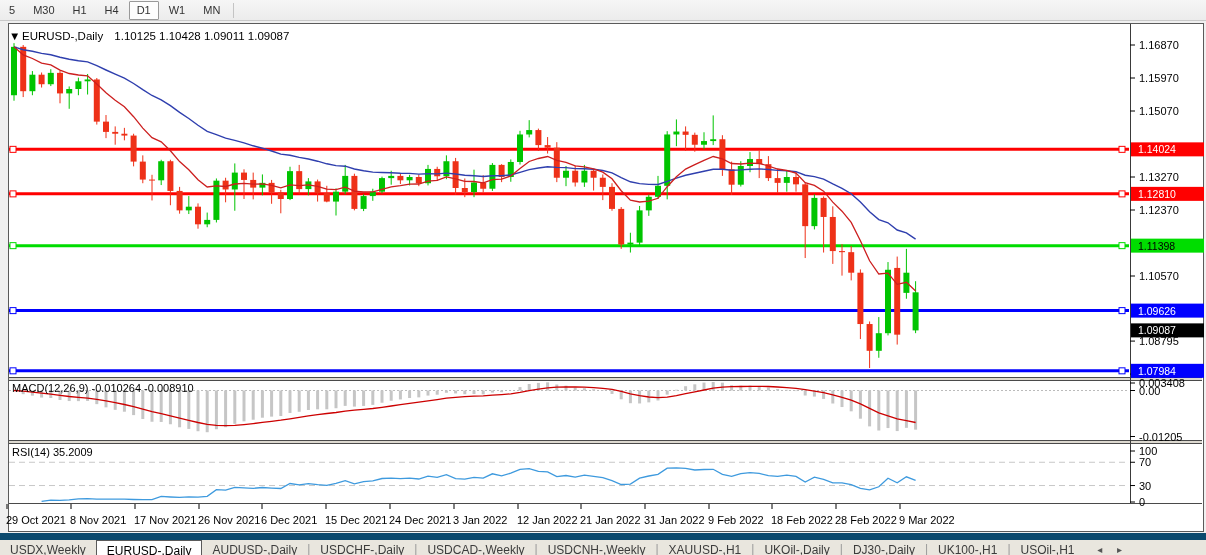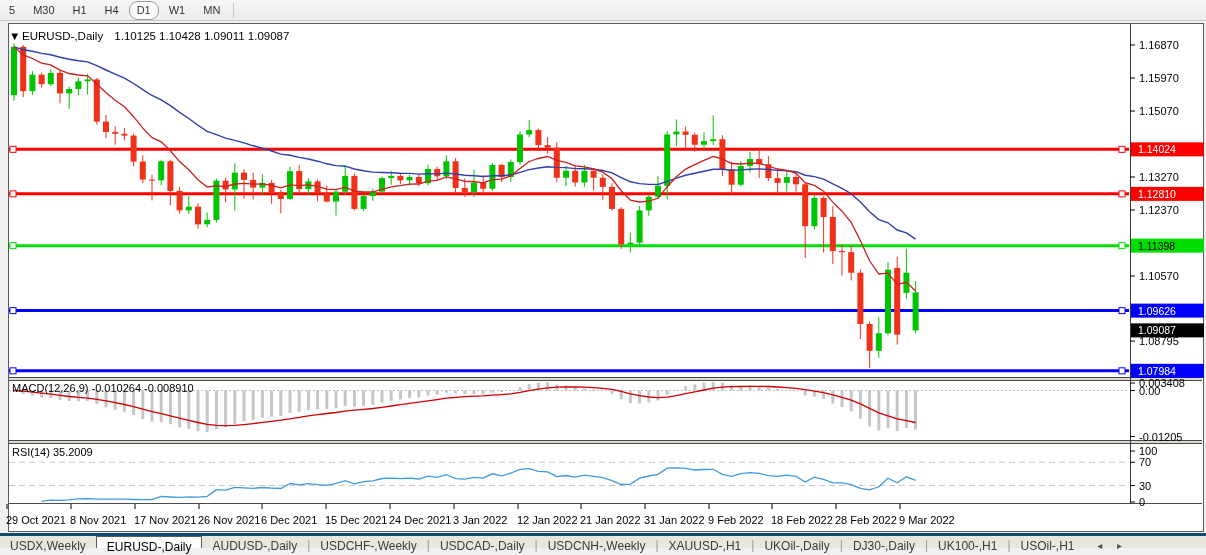--- a/index.html
+++ b/index.html
@@ -6,35 +6,35 @@
   html,body { margin:0; padding:0; width:1206px; height:555px; overflow:hidden;
               font-family:"Liberation Sans","DejaVu Sans",sans-serif; background:#f0f0f0; }
   #stage { position:relative; width:1206px; height:555px; }
 
   
   #toolbar { position:absolute; top:0; left:0; width:1206px; height:21px;
              background:linear-gradient(#f6f6f6,#ececec); border-bottom:1px solid #c9c9c9;
              display:flex; align-items:center; z-index:3; }
   .tf-btn { font-size:11px; color:#333; padding:2px 7px; margin:0 1px; border:1px solid transparent;
             line-height:13px; cursor:default; }
-  .tf-btn.active { background:#fdfdfd; border:1px solid #999; border-radius:9px; }
+  .tf-btn.active { background:#fdfdfd; border:1px solid #999; border-radius:1px; }
   .tf-sep { width:1px; height:15px; background:#c4c4c4; margin:0 4px; }
 
   
   #chart-svg { position:absolute; top:21px; left:0; z-index:1; }
   text { font-family:"Liberation Sans","DejaVu Sans",sans-serif; }
   .axis-label { font-size:11px; fill:#000; }
   .title-text { font-size:11.5px; fill:#000; }
   .ind-label  { font-size:11px; fill:#000; }
   .date-label { font-size:11px; fill:#000; }
   .badge-text { font-size:10.5px; }
 
   
-  #tabbar { position:absolute; left:0; top:533px; width:1206px; height:15px;
-            background:#e9e6de; border-top:3px solid #0c4a6e; display:flex;
+  #tabbar { position:absolute; left:0; top:533px; width:1206px; height:22px;
+            background:#e9e6de; border-top:7px solid #0c4a6e; display:flex;
             align-items:stretch; z-index:3; }
   .tab { font-size:12px; color:#3c3c3c; padding:3px 10px 0 10px; white-space:nowrap; cursor:default; }
   .tab.active { background:#ffffff; border:1px solid #5a5a5a; border-bottom:none;
                 color:#000; margin-top:0px; padding-top:3px; }
   .tab-sep { color:#9a9a9a; padding-top:2px; font-size:12px; }
   #tab-arrows { position:absolute; right:78px; top:4px; font-size:10px; color:#555; letter-spacing:6px; }
 </style>
 </head>
 <body>
 
@@ -480,23 +480,23 @@
     </text>
     <text x="12" y="392" class="ind-label">MACD(12,26,9) -0.010264 -0.008910</text>
     <text x="12" y="456" class="ind-label">RSI(14) 35.2009</text>
   </svg>
 
   <div id="tabbar">
     <div class="tab">USDX,Weekly</div>
       <div class="tab active">EURUSD-,Daily</div>
       <div class="tab">AUDUSD-,Daily</div>
       <div class="tab-sep">|</div>
-      <div class="tab">USDCHF-,Weekly</div>
-      <div class="tab-sep">|</div>
-      <div class="tab">USDCAD-,Daily</div>
+      <div class="tab">USDCHF-,Daily</div>
+      <div class="tab-sep">|</div>
+      <div class="tab">USDCAD-,Weekly</div>
       <div class="tab-sep">|</div>
       <div class="tab">USDCNH-,Weekly</div>
       <div class="tab-sep">|</div>
       <div class="tab">XAUUSD-,H1</div>
       <div class="tab-sep">|</div>
       <div class="tab">UKOil-,Daily</div>
       <div class="tab-sep">|</div>
       <div class="tab">DJ30-,Daily</div>
       <div class="tab-sep">|</div>
       <div class="tab">UK100-,H1</div>

